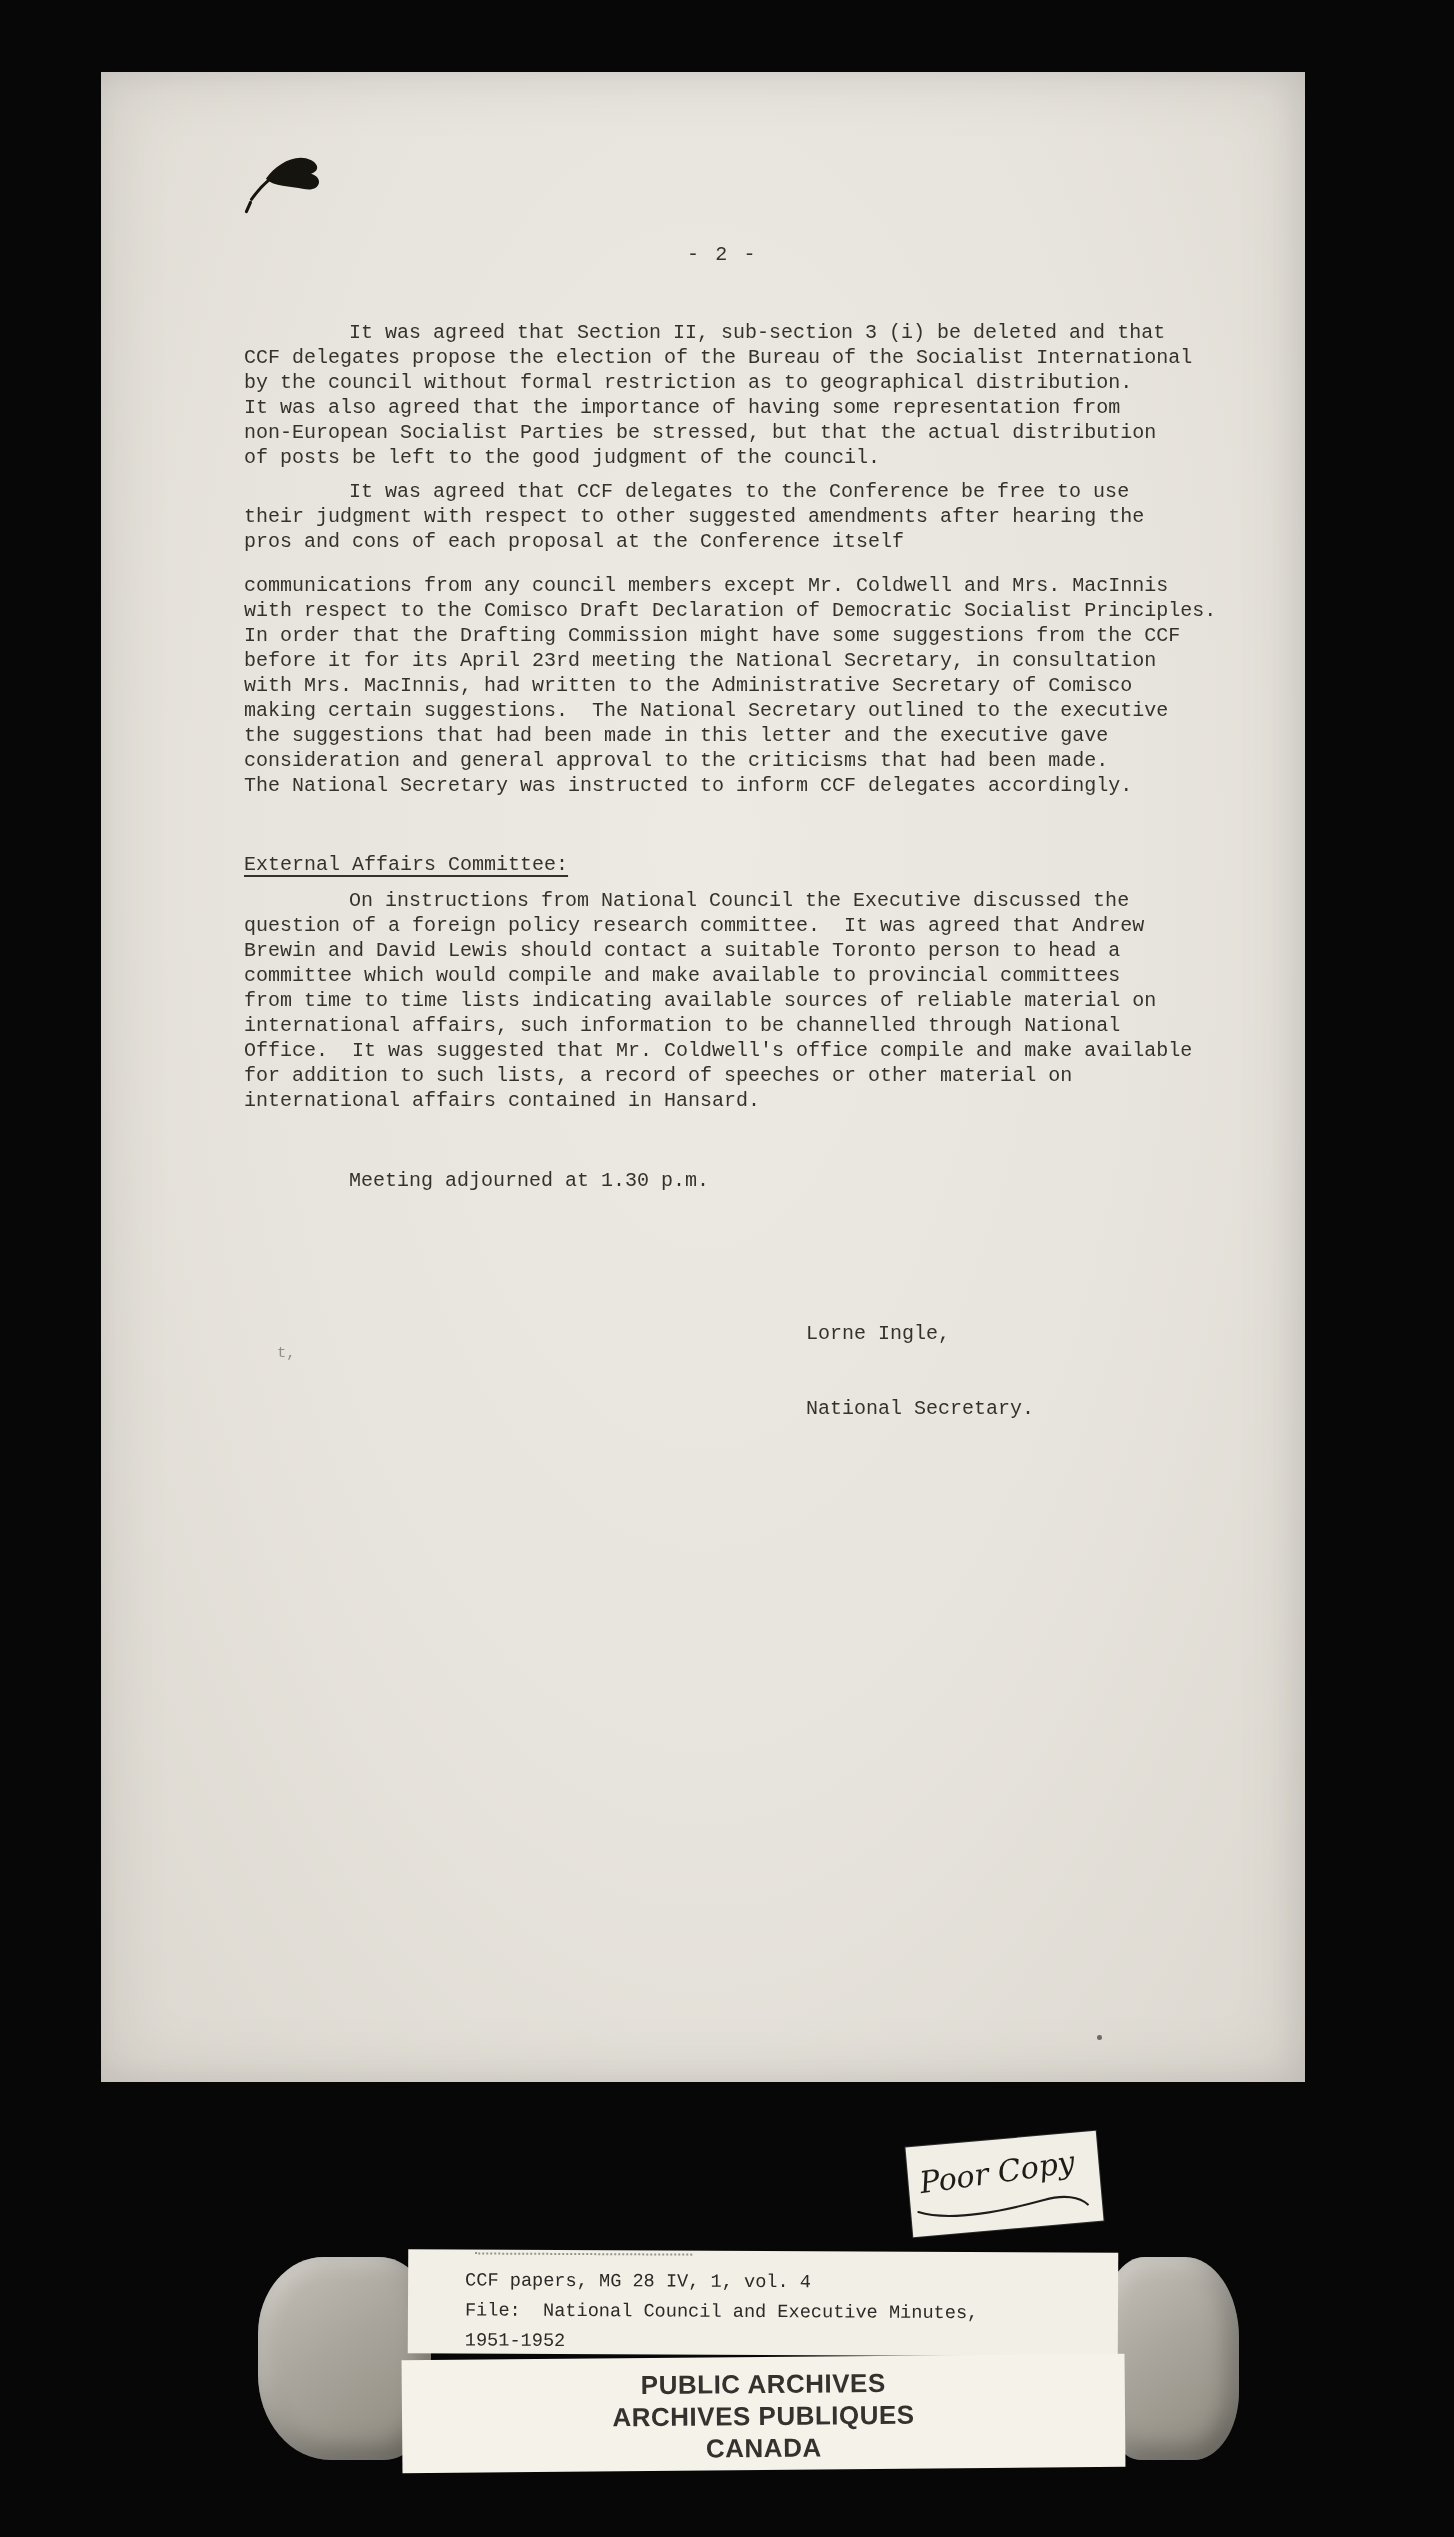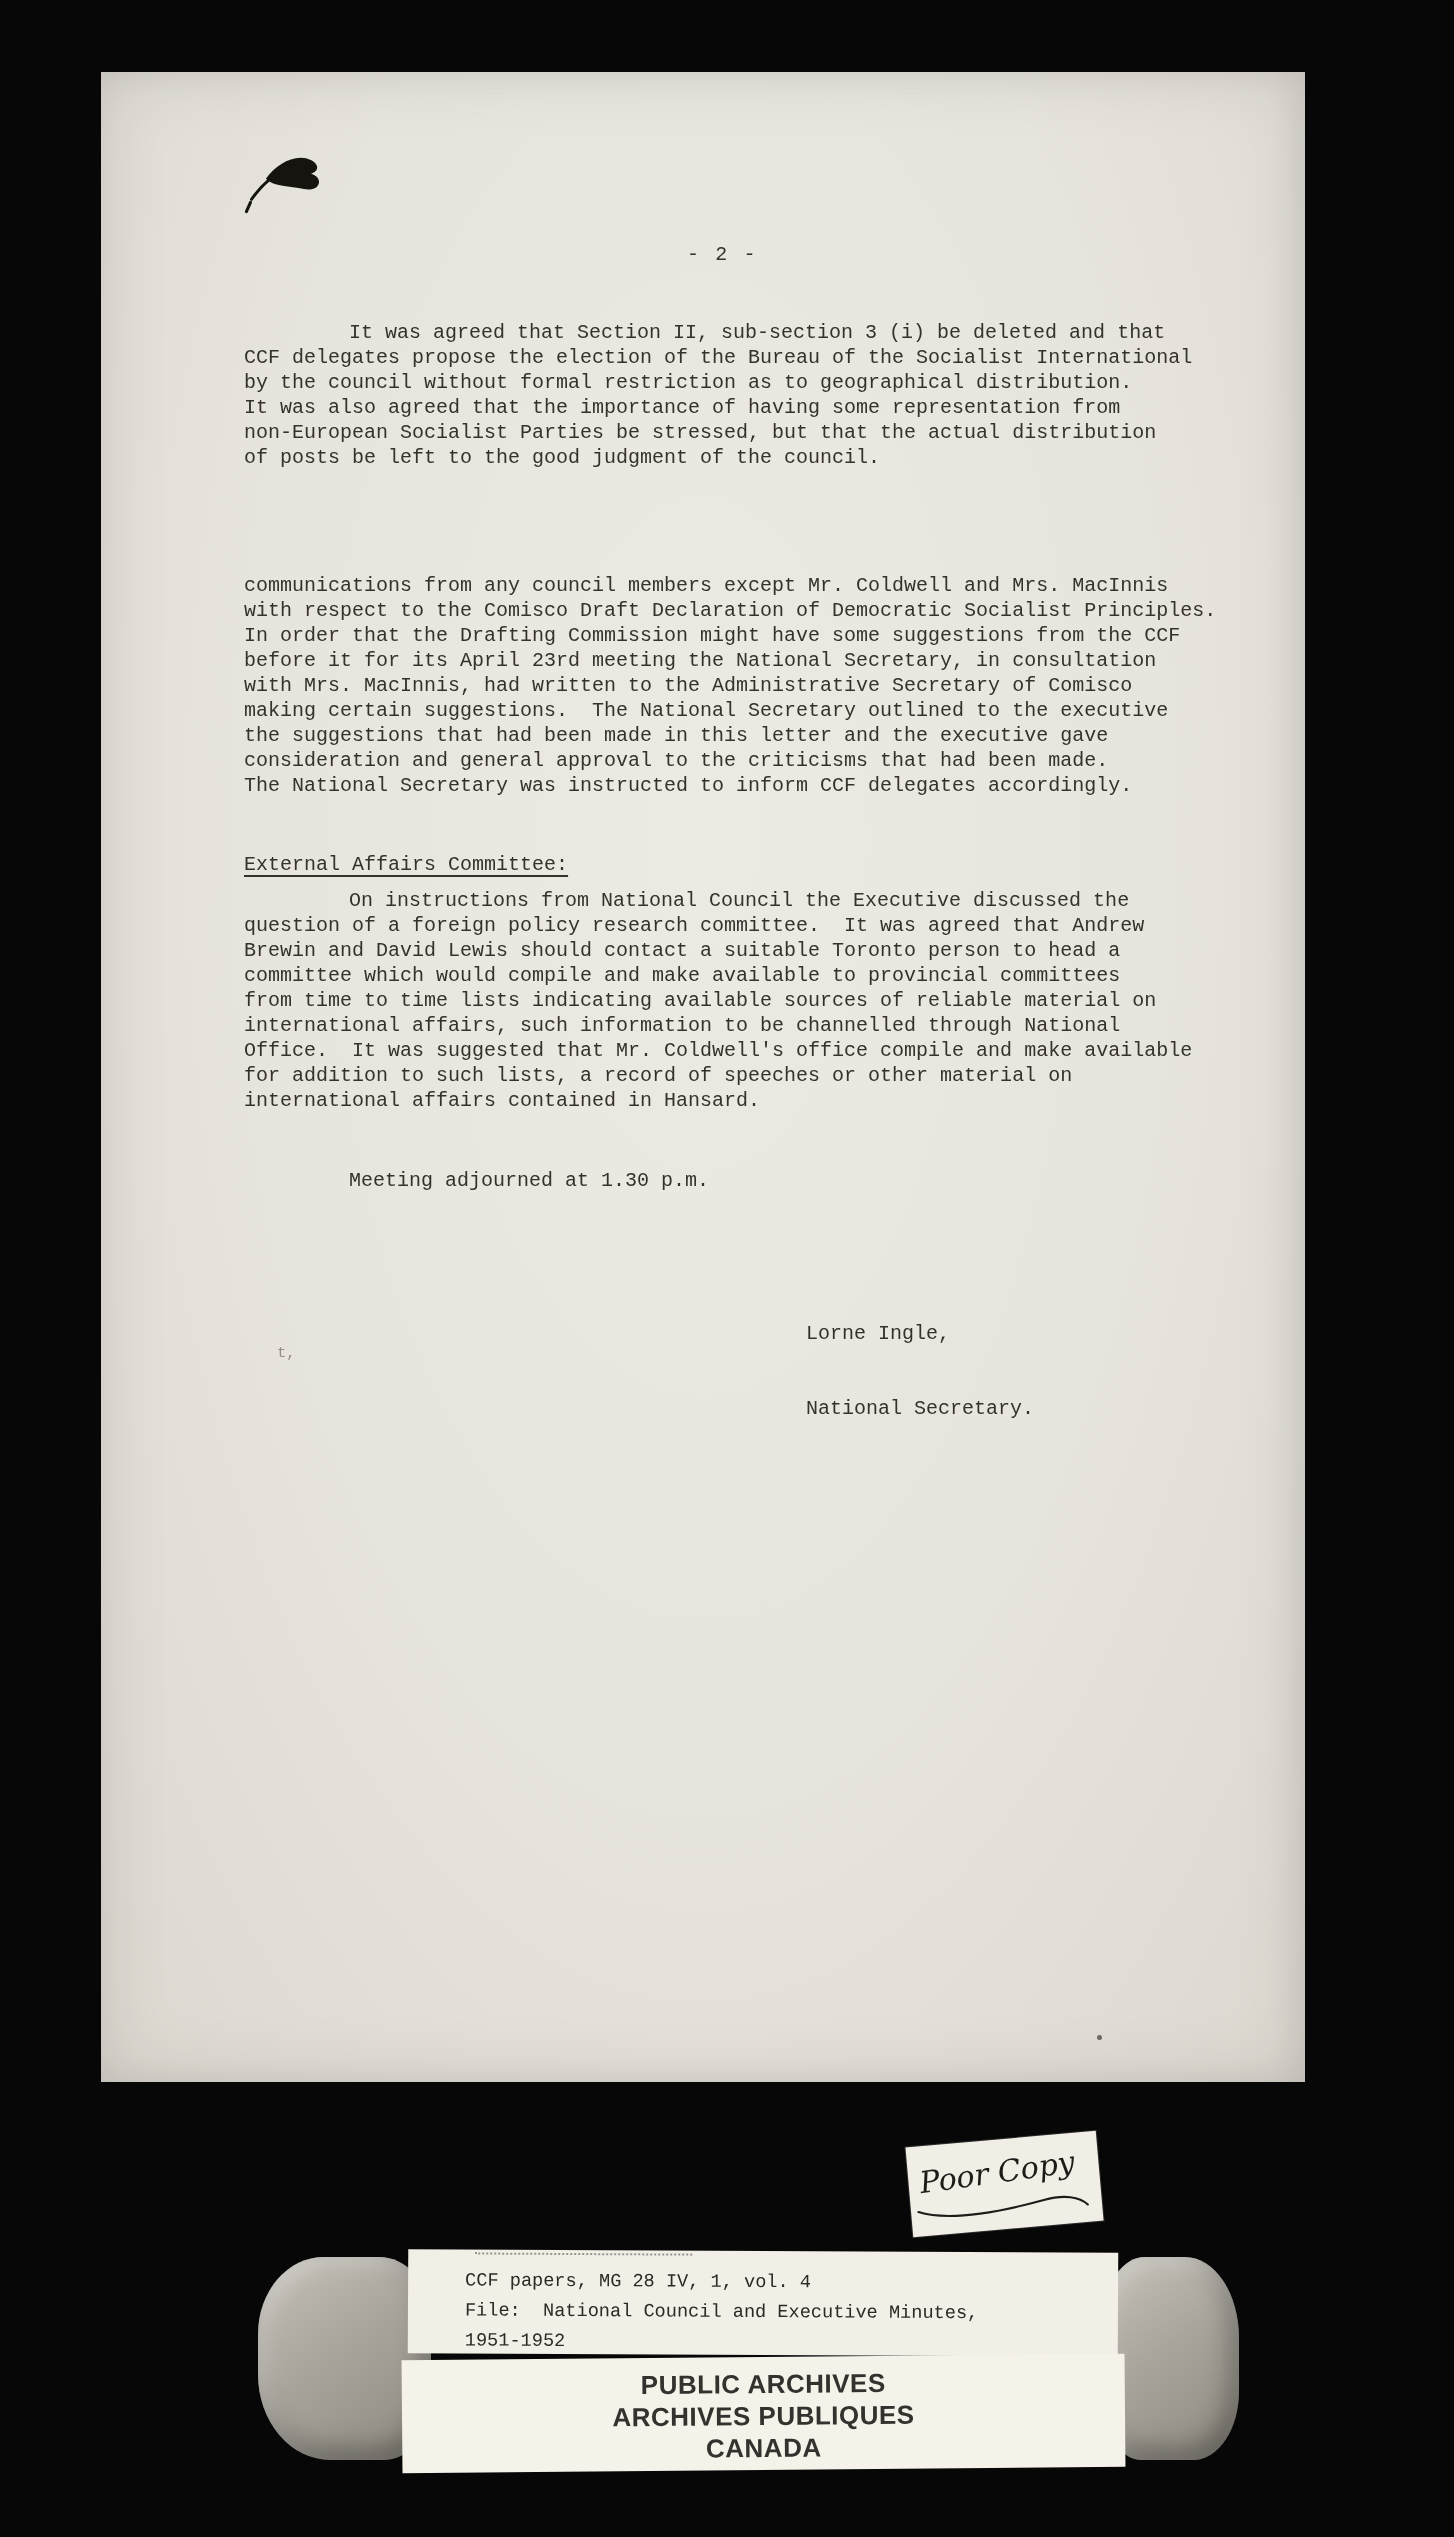--- a/index.html
+++ b/index.html
@@ -101,20 +101,23 @@
 
   <div class="typed page-number">- 2 -</div>
 
   <pre class="typed para indent" style="top:248px;">It was agreed that Section II, sub-section 3 (i) be deleted and that
 CCF delegates propose the election of the Bureau of the Socialist International
 by the council without formal restriction as to geographical distribution.
 It was also agreed that the importance of having some representation from
 non-European Socialist Parties be stressed, but that the actual distribution
 of posts be left to the good judgment of the council.</pre>
 
+  <pre class="typed para indent" style="top:407px;">It was agreed that CCF delegates to the Conference be free to use
+their judgment with respect to other suggested amendments after hearing the
+pros and cons of each proposal at the Conference itself</pre>
 
   <pre class="typed draft-rest">communications from any council members except Mr. Coldwell and Mrs. MacInnis
 with respect to the Comisco Draft Declaration of Democratic Socialist Principles.
 In order that the Drafting Commission might have some suggestions from the CCF
 before it for its April 23rd meeting the National Secretary, in consultation
 with Mrs. MacInnis, had written to the Administrative Secretary of Comisco
 making certain suggestions.  The National Secretary outlined to the executive
 the suggestions that had been made in this letter and the executive gave
 consideration and general approval to the criticisms that had been made.
 The National Secretary was instructed to inform CCF delegates accordingly.</pre>

